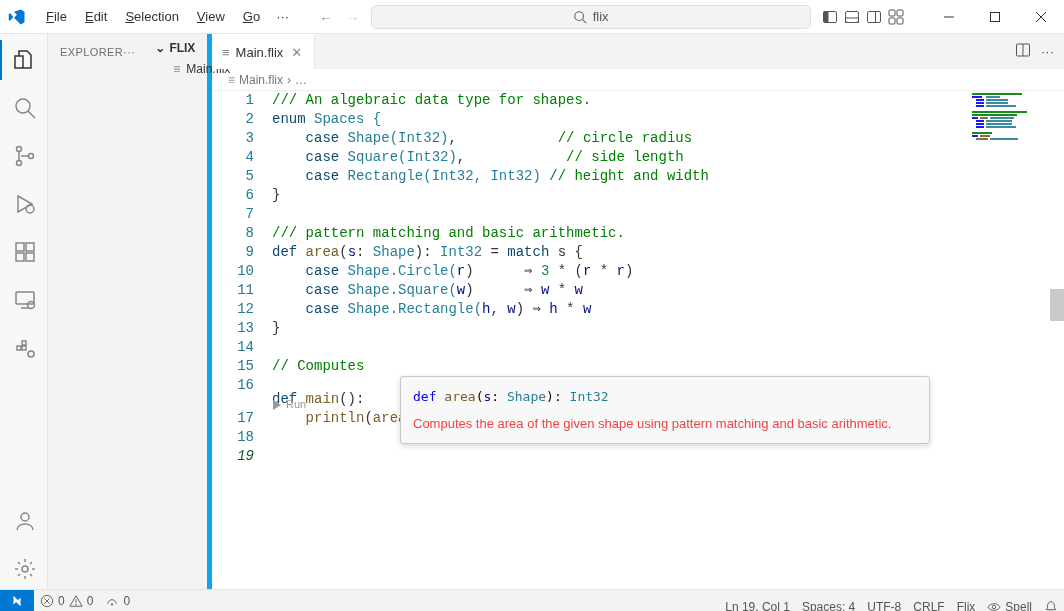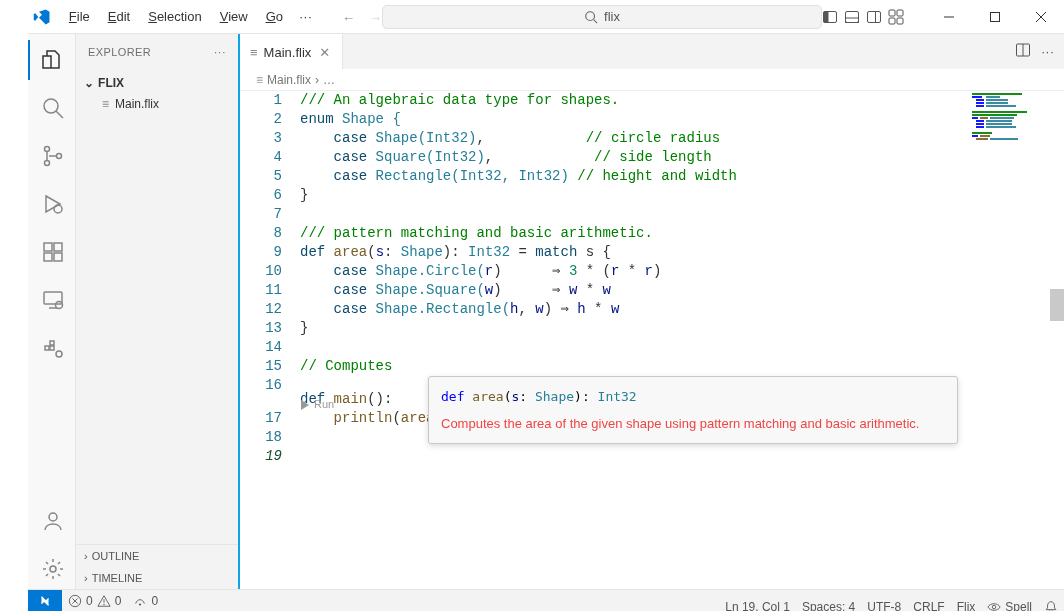--- a/index.html
+++ b/index.html
@@ -1,17 +1,17 @@
 <!DOCTYPE html>
 <html><head>
 <meta charset="utf-8">
 <style>
 * { box-sizing: border-box; margin: 0; padding: 0; }
 html, body { width: 1064px; height: 611px; overflow: hidden; font-family: "Segoe UI", -apple-system, sans-serif; font-size: 13px; color: #333; background: #fff; }
-.root { display: flex; flex-direction: column; width: 100%; height: 100%; padding-left: 28px; }
+.root { display: flex; flex-direction: column; width: 100%; height: 100%; }
 
 
 .titlebar { display: flex; align-items: center; height: 34px; background: #fff; border-bottom: 1px solid #e5e5e5; user-select: none; }
 .titlebar .logo { width: 34px; display:flex; align-items:center; justify-content:center; }
 .titlebar .menus { display:flex; align-items:center; gap: 2px; padding-left: 4px; }
 .titlebar .menu { padding: 4px 8px; border-radius: 4px; cursor: default; }
 .titlebar .menu u { text-decoration: underline; }
 .titlebar .overflow { padding: 4px 6px; }
 .titlebar .nav { display:flex; gap: 14px; margin-left: 24px; color: #888; }
 .titlebar .nav .disabled { opacity:.4 }
@@ -25,21 +25,21 @@
 .winbtn { width:46px; height:34px; display:flex; align-items:center; justify-content:center; color:#555;}
 
 
 .body { flex:1; display:flex; min-height:0; }
 .activitybar { width:48px; background:#f8f8f8; border-right:1px solid #e5e5e5; display:flex; flex-direction:column; align-items:center; padding-top:6px; gap:8px; color:#868686; }
 .activitybar .item { width:48px; height:40px; display:flex; align-items:center; justify-content:center; border-left:2px solid transparent;}
 .activitybar .item.active { border-left-color:#0078d4; color:#333; }
 .activitybar .spacer { flex:1; }
 .activitybar svg { width:24px; height:24px; }
 
-.sidebar { width:164px; background:#f3f3f3; border-right:2px solid #0ea5e9; display:flex; flex-direction:column; font-size:12px; }
+.sidebar { width:164px; background:#f3f3f3; border-right:5px solid #0ea5e9; display:flex; flex-direction:row; font-size:12px; }
 .sidebar-header { height:35px; display:flex; align-items:center; justify-content:space-between; padding:0 12px; color:#6f6f6f; font-size:11px; letter-spacing:.4px; }
 .sidebar-section { padding:4px 0; }
 .section-title { display:flex; align-items:center; gap:4px; padding:3px 8px; font-weight:700; cursor:default; }
 .chev { display:inline-block; }
 .tree { padding:2px 0 6px 0; }
 .tree-item { display:flex; align-items:center; gap:6px; padding:2px 8px 2px 26px; }
 .file-icon { color:#888; }
 .sidebar-bottom { margin-top:auto; border-top:1px solid #e5e5e5; }
 .sidebar-bottom .section-title { font-weight:400; color:#555; font-size:11px; padding:5px 8px;}
 
@@ -299,21 +299,21 @@
             <div class="ln">14</div>
             <div class="ln">15</div>
             <div class="ln">16</div>
         <div class="ln" style="height:14px"></div>
         <div class="ln">17</div>
             <div class="ln">18</div>
             <div class="ln cur">19</div>
       </div>
       <div class="code">
         <div class="line"><span class="tok-com">/// An algebraic data type for shapes.</span></div>
-        <div class="line"><span class="tok-kw">enum</span><span class="tok-type"> Shape {</span></div>
+        <div class="line"><span class="tok-kw">enum</span><span class="tok-type"> Spaces {</span></div>
         <div class="line"><span class="tok-kw">    case</span><span class="tok-type"> Shape</span><span class="tok-type">(Int32)</span><span>,            </span><span class="tok-com">// circle radius</span></div>
         <div class="line"><span class="tok-kw">    case</span><span class="tok-type"> Square</span><span class="tok-type">(Int32)</span><span>,            </span><span class="tok-com">// side length</span></div>
         <div class="line"><span class="tok-kw">    case</span><span class="tok-type"> Rectangle</span><span class="tok-type">(Int32, Int32)</span><span> </span><span class="tok-com">// height and width</span></div>
         <div class="line"><span>}</span></div>
         <div class="line"></div>
         <div class="line"><span class="tok-com">/// pattern matching and basic arithmetic.</span></div>
         <div class="line"><span class="tok-kw">def </span><span class="tok-fn">area</span><span>(</span><span class="tok-var">s</span><span>: </span><span class="tok-type">Shape</span><span>): </span><span class="tok-type">Int32</span><span> = </span><span class="tok-kw">match</span><span> s {</span></div>
         <div class="line"><span class="tok-kw">    case</span><span class="tok-type"> Shape.Circle(</span><span class="tok-var">r</span><span>)      ⇒ </span><span class="tok-num">3</span><span> * (</span><span class="tok-var">r</span><span> * </span><span class="tok-var">r</span><span>)</span></div>
         <div class="line"><span class="tok-kw">    case</span><span class="tok-type"> Shape.Square(</span><span class="tok-var">w</span><span>)      ⇒ </span><span class="tok-var">w</span><span> * </span><span class="tok-var">w</span></div>
         <div class="line"><span class="tok-kw">    case</span><span class="tok-type"> Shape.Rectangle(</span><span class="tok-var">h</span><span>, </span><span class="tok-var">w</span><span>) ⇒ </span><span class="tok-var">h</span><span> * </span><span class="tok-var">w</span></div>

